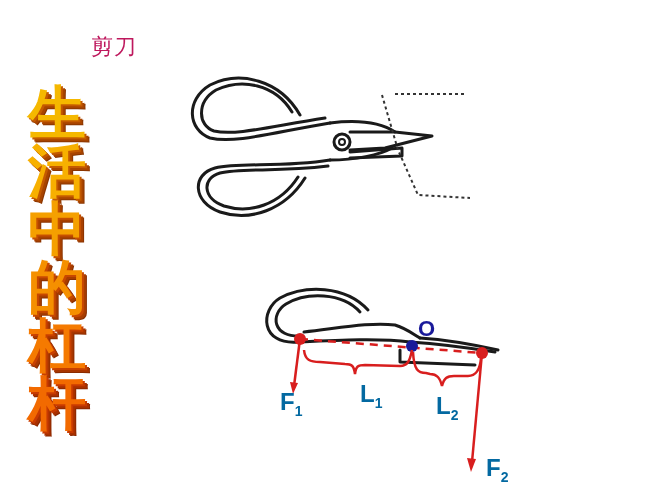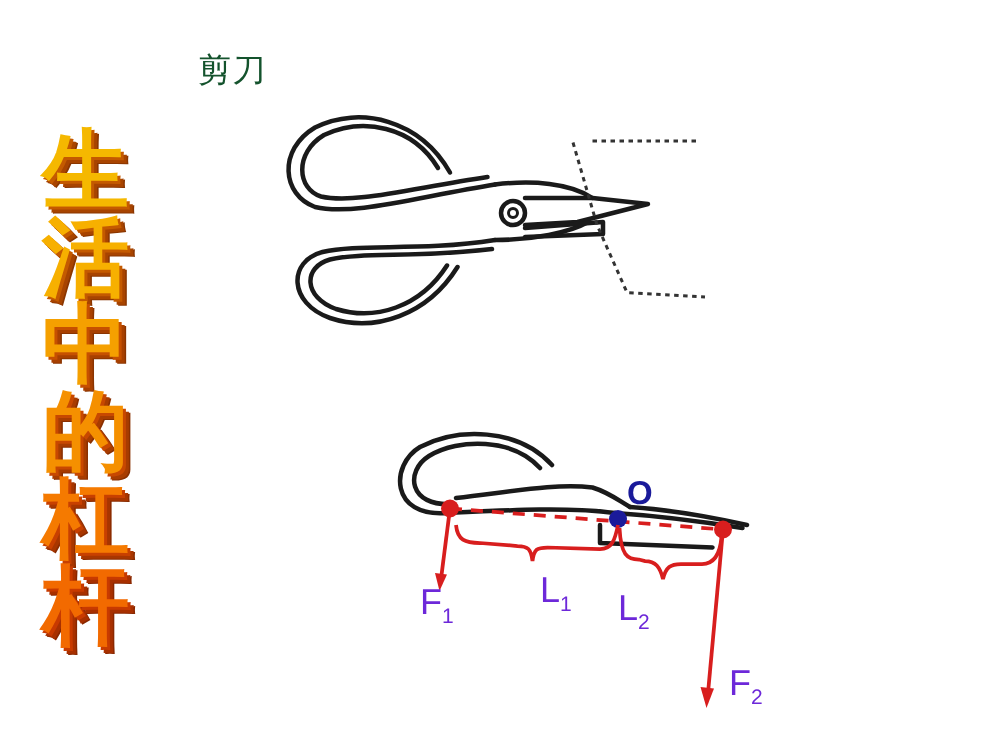--- a/index.html
+++ b/index.html
@@ -1,30 +1,30 @@
 <!DOCTYPE html>
 <html><head>
 <meta charset="utf-8">
 <style>
   html, body { margin: 0; padding: 0; background: #ffffff; }
   body { width: 667px; height: 500px; position: relative; overflow: hidden;
          font-family: "DejaVu Sans", sans-serif; }
   .slide-label { position: absolute; left: 91px; top: 32px; font-size: 22px;
-         color: #14532d; font-family: "DejaVu Serif", serif; letter-spacing: 1px; margin-left: 41px; }
+         color: #be185d; font-family: "DejaVu Serif", serif; letter-spacing: 1px; }
   .vtitle { position: absolute; left: 2px; top: 84px; width: 110px; }
   .vchar { display: block; height: 58px; line-height: 58px; text-align: center;
          font-size: 58px; font-weight: bold; font-family: "DejaVu Sans", sans-serif; }
   .vchar.c0 { color: #f5b800; text-shadow: 2px 2px 0 #c45a00, 4px 4px 0 #a84400, 5px 5px 0 #8a3600; }
   .vchar.c1 { color: #f7b000; text-shadow: 2px 2px 0 #c45a00, 4px 4px 0 #a84400, 5px 5px 0 #8a3600; }
   .vchar.c2 { color: #f5a000; text-shadow: 2px 2px 0 #c65000, 4px 4px 0 #a84000, 5px 5px 0 #8a3400; }
   .vchar.c3 { color: #f59000; text-shadow: 2px 2px 0 #c84800, 4px 4px 0 #a83c00, 5px 5px 0 #8a3000; }
   .vchar.c4 { color: #f57a00; text-shadow: 2px 2px 0 #c84000, 4px 4px 0 #a83600, 5px 5px 0 #8a2c00; }
   .vchar.c5 { color: #f26a00; text-shadow: 2px 2px 0 #c83a00, 4px 4px 0 #a83000, 5px 5px 0 #8a2800; }
   svg { position: absolute; }
-  .diag-label { position: absolute; font-weight: normal; color: #6d28d9;
+  .diag-label { position: absolute; font-weight: bold; color: #0369a1;
          font-family: "Liberation Sans", sans-serif; font-size: 24px; line-height: 1; }
   .diag-label sub { font-size: 14px; vertical-align: -6px; }
   .pivot-label { position: absolute; font-weight: bold; color: #1a1a9a;
          font-family: "Liberation Sans", sans-serif; font-size: 22px; line-height: 1; }
 </style>
 </head>
 <body>
 
 <div class="slide-label">剪刀</div>
 
@@ -92,15 +92,15 @@
 
   <path d="M163 82 C164 100 168 103 176 103 L180 104 C187 104 190 108 192 116 C194 108 197 106 204 106 L218 106 C226 106 230 100 231 88" fill="none" stroke="#d81e1e" stroke-width="2.5"></path>
 </svg>
 
 <div class="pivot-label" style="left:418px;top:318px">O</div>
 
 <div class="diag-label" style="left:280px;top:390px"><span>F</span><sub>1</sub></div>
 
 <div class="diag-label" style="left:360px;top:382px"><span>L</span><sub>1</sub></div>
 
-<div class="diag-label" style="left:412px;top:394px"><span>L</span><sub>2</sub></div>
+<div class="diag-label" style="left:436px;top:394px"><span>L</span><sub>2</sub></div>
 
-<div class="diag-label" style="left:486px;top:444px"><span>F</span><sub>2</sub></div>
+<div class="diag-label" style="left:486px;top:456px"><span>F</span><sub>2</sub></div>
 
 </body></html>

